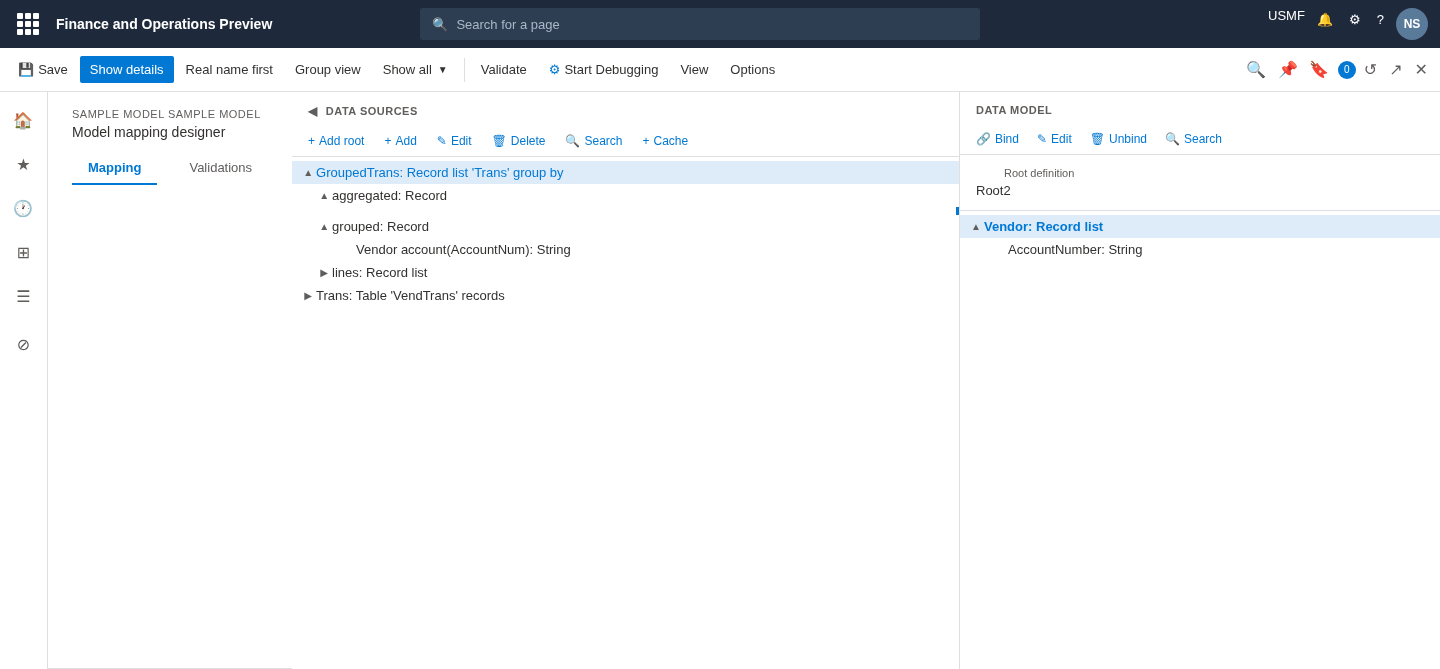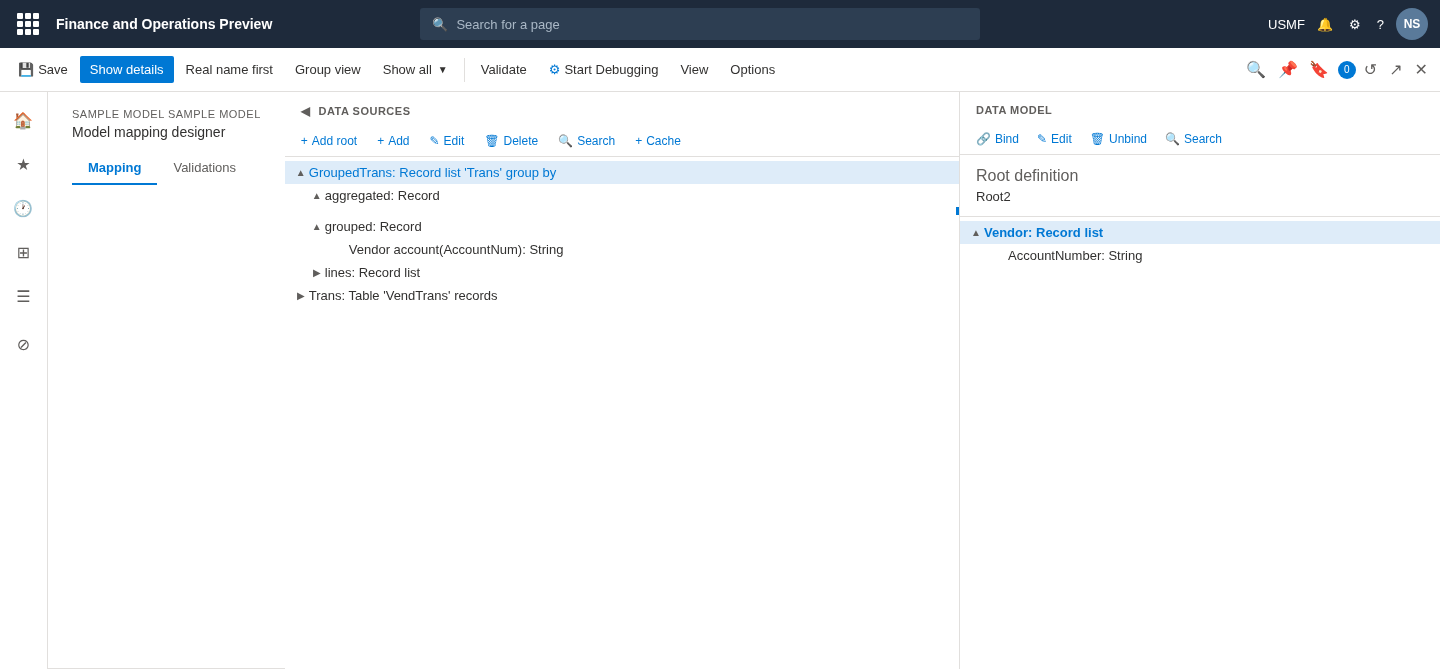--- a/index.html
+++ b/index.html
@@ -27,21 +27,21 @@
       border-radius: 3px;
       display: flex;
       align-items: center;
       padding: 0 12px;
       gap: 8px;
       height: 32px;
       color: #aab8c6;
       font-size: 13px;
       cursor: text;
     }
-    .top-nav-right { display: flex; align-items: center; gap: 8px; margin-left: auto; }
+    .top-nav-right { display: flex; align-items: flex-start; gap: 8px; margin-left: auto; }
     .top-nav-right span { color: white; font-size: 13px; }
     .nav-icon { color: #c0cbd6; font-size: 16px; cursor: pointer; padding: 4px; }
     .avatar {
       width: 32px; height: 32px; background: #5a7a9a; border-radius: 50%;
       display: flex; align-items: center; justify-content: center;
       color: white; font-size: 12px; font-weight: 600; cursor: pointer;
     }
 
     
     .command-bar {
@@ -95,21 +95,21 @@
     }
 
     
     .page-header {
       padding: 16px 24px 0;
       background: white;
       border-bottom: 1px solid #e1dfdd;
     }
     .breadcrumb { font-size: 11px; color: #605e5c; text-transform: uppercase; letter-spacing: 0.5px; margin-bottom: 4px; }
     .page-title { font-size: 14px; font-weight: 300; color: #323130; margin-bottom: 12px; }
-    .page-tabs { display: flex; gap: 0; }
+    .page-tabs { display: flex; gap: 16px; }
     .page-tab {
       padding: 8px 16px; cursor: pointer; font-size: 13px; color: #605e5c;
       border-bottom: 2px solid transparent; margin-bottom: -1px;
     }
     .page-tab.active { color: #0078d4; border-bottom-color: #0078d4; font-weight: 600; }
 
     
     .split-content {
       display: flex;
       flex: 1;
@@ -179,21 +179,21 @@
       letter-spacing: 0.5px;
     }
     .dm-toolbar {
       display: flex;
       align-items: center;
       padding: 4px 8px;
       border-bottom: 1px solid #e1dfdd;
       gap: 2px;
     }
     .root-def-section { padding: 12px 16px; border-bottom: 1px solid #e1dfdd; }
-    .root-def-label { font-size: 16px; color: #605e5c; margin-bottom: 4px; }
+    .root-def-label { font-size: 11px; color: #605e5c; margin-bottom: 4px; margin-left: 28px; }
     .root-def-value { font-size: 13px; color: #323130; }
     .dm-tree { flex: 1; overflow-y: auto; padding: 4px 0; }
 
     .small-btn {
       display: flex; align-items: center; gap: 4px;
       padding: 4px 8px; border-radius: 2px; cursor: pointer;
       font-size: 12px; color: #0078d4; border: none; background: none;
       white-space: nowrap;
     }
   </style>

